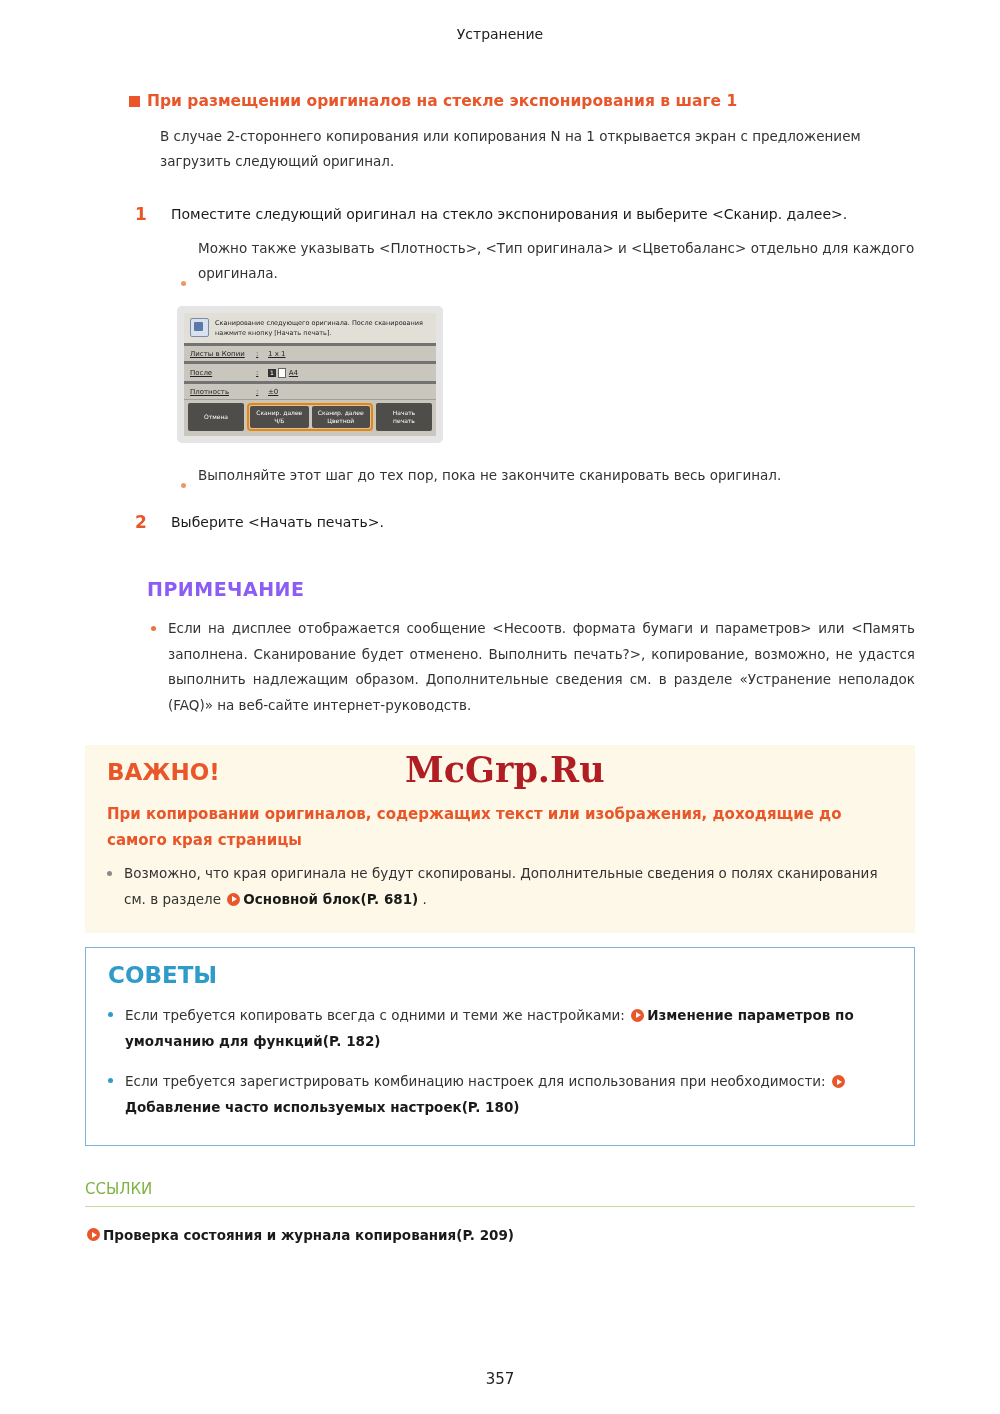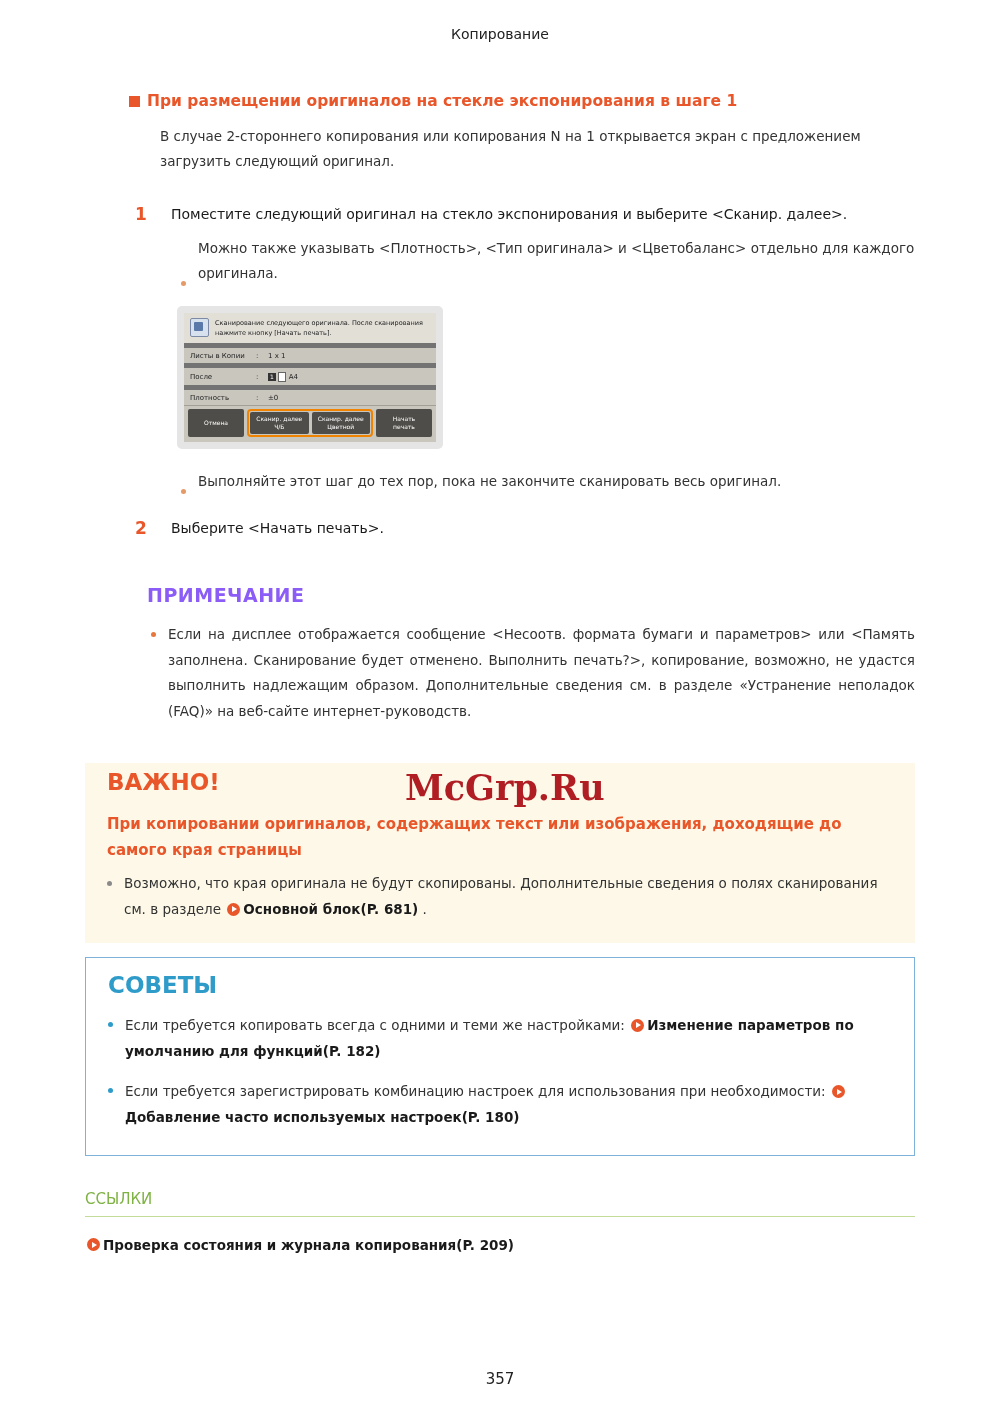--- a/index.html
+++ b/index.html
@@ -31,36 +31,36 @@
   .dot-gray { background:#8a8a8a; }
   .dot-blue { background:#2e9bc9; }
 
   
   .device { margin:20px 0 0 92px; width:252px; background:#e5e5e5; border-radius:5px; padding:7px; }
   .device-screen { background:#c9c6be; }
   .device-msg { display:flex; background:#e2dfd7; padding:5px 6px; gap:6px; }
   .device-msg-icon { width:17px; height:17px; background:#d8e2ee; border:1px solid #7d8aa5; border-radius:2px; flex:none; position:relative; }
   .device-msg-icon::after { content:""; position:absolute; left:3px; top:3px; width:9px; height:9px; background:#5b79a8; border-radius:1px; }
   .device-msg-text { font-size:6.5px; line-height:1.55; color:#222; }
-  .device-row { display:flex; font-size:7px; color:#222; padding:4px 6px 3px; border-top:5px solid #737373; align-items:center; }
+  .device-row { display:flex; font-size:7px; color:#222; padding:4px 6px 3px; border-top:3px solid #737373; align-items:center;text-decoration:underline; }
   .device-row-label { width:66px; flex:none; }
   .device-row-sep { width:12px; flex:none; }
   .paper-badge { display:inline-block; background:#333; color:#fff; font-size:6px; line-height:8px; padding:0 2px; margin-right:2px; }
   .paper-icon { display:inline-block; width:6px; height:8px; background:#fff; border:1px solid #666; margin-right:3px; vertical-align:-1px; }
   .device-buttons { display:flex; padding:3px 4px 5px; gap:3px; border-top:1px solid #a39f98; align-items:stretch; }
   .dev-btn { background:#4f4d49; color:#fff; font-size:6px; text-align:center; border-radius:2px; padding:3px 2px; line-height:1.35; flex:1; display:flex; flex-direction:column; justify-content:center; }
   .scan-group { display:flex; gap:3px; border:2px solid #f08300; border-radius:4px; padding:1px; flex:2.3; background:#c9c6be; }
 
   
   .note-heading { margin:46px 0 0 62px; color:#8b5cf6; font-size:19px; font-weight:bold; letter-spacing:0.5px; }
   .note-bullet { margin:16px 0 0 66px; display:flex; font-size:13.5px; line-height:1.9; max-width:782px; }
   .note-bullet .bullet-text { text-align:justify; }
 
   
-  .important-box { margin-top:38px; background:#fdf8e7; padding:6px 22px 20px; position:relative; }
+  .important-box { margin-top:26px; background:#fdf8e7; padding:14px 22px 20px; position:relative; }
   .important-heading { color:#e8562a; font-size:23px; font-weight:bold; }
   .watermark { position:absolute; left:320px; top:4px; font-family:"DejaVu Serif","Liberation Serif",serif; font-size:35px; font-weight:bold; color:#b01e24; }
   .important-sub { margin-top:16px; color:#e8562a; font-weight:bold; font-size:15px; line-height:1.75; max-width:790px; }
   .important-bullet { margin-top:8px; display:flex; font-size:13.5px; line-height:1.9; max-width:790px; }
 
   
   .tips-box { margin-top:14px; border:1px solid #7fb2d9; padding:14px 22px 24px; background:#ffffff; }
   .tips-heading { color:#2e9bc9; font-size:23px; font-weight:bold; }
   .tip { display:flex; font-size:13.5px; line-height:1.95; max-width:805px; margin-top:14px; }
   .tip:first-of-type { margin-top:26px; }
@@ -74,21 +74,21 @@
   .links-rule { border:none; border-top:1px solid #c4dc9a; margin:8px 0 0; }
   .ref-link { margin-top:20px; font-weight:bold; font-size:13.5px; color:#1a1a1a; display:flex; align-items:center; }
 
   .page-number { position:absolute; bottom:26px; left:0; width:100%; text-align:center; font-size:15px; color:#222; }
 </style>
 </head>
 <body>
 
 <div class="page">
 
-  <div class="doc-header">Копирование</div>
+  <div class="doc-header">Устранение</div>
 
   <div class="content">
 
     <div class="section-heading">
       <span class="square-marker"></span>
       <span>При размещении оригиналов на стекле экспонирования в шаге 1</span>
     </div>
 
     <div class="intro">В случае 2-стороннего копирования или копирования N на 1 открывается экран с предложением загрузить следующий оригинал.</div>
 

